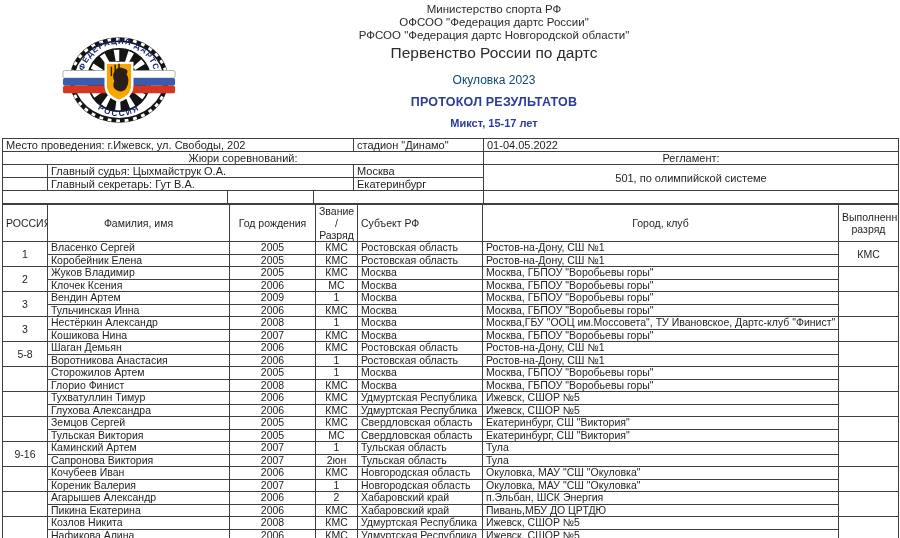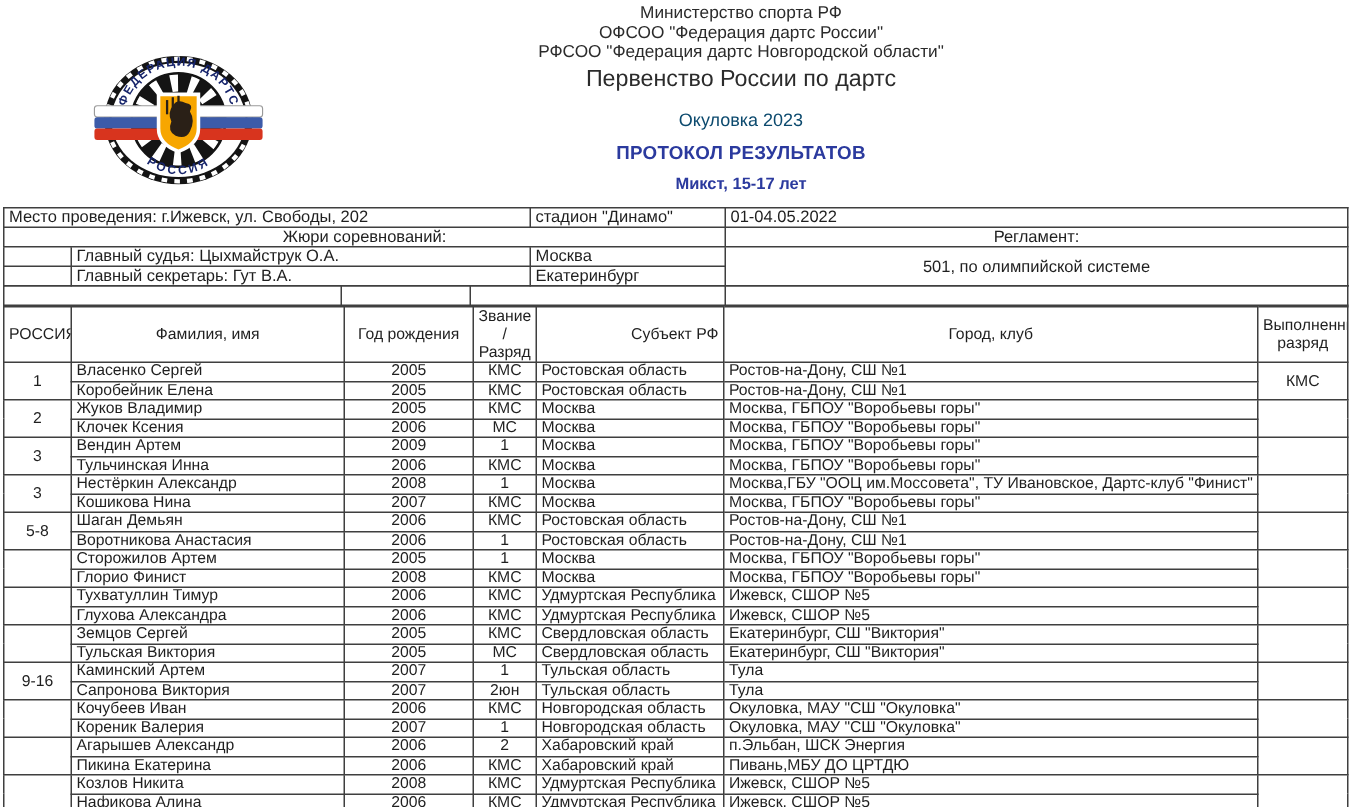--- a/index.html
+++ b/index.html
@@ -23,21 +23,21 @@
   .info-table{position:absolute;top:138px;left:2px;width:896px;font-size:11px;}
   .info-table td{height:12px;line-height:12px;}
   .t-center{text-align:center;}
   .t-right{text-align:left;}
 
   .spacer-table{position:absolute;top:190px;left:2px;width:896px;}
   .spacer-table td{height:12px;}
 
   .main-table{position:absolute;top:204px;left:2px;width:896px;font-size:10.5px;}
   .main-table thead td{height:26px;text-align:center;white-space:pre-line;line-height:12px;vertical-align:middle;}
-  .main-table thead td.h-region{text-align:right;}
+  .main-table thead td.h-region{text-align:left;}
   .main-table tbody td{height:11.5px;line-height:11px;}
   .c-place{text-align:center;}
   .c-year{text-align:center;}
   .c-rank{text-align:center;}
   .c-achieved{text-align:center;vertical-align:middle;}
 </style>
 </head>
 <body>
 
 <div class="logo-wrap">

